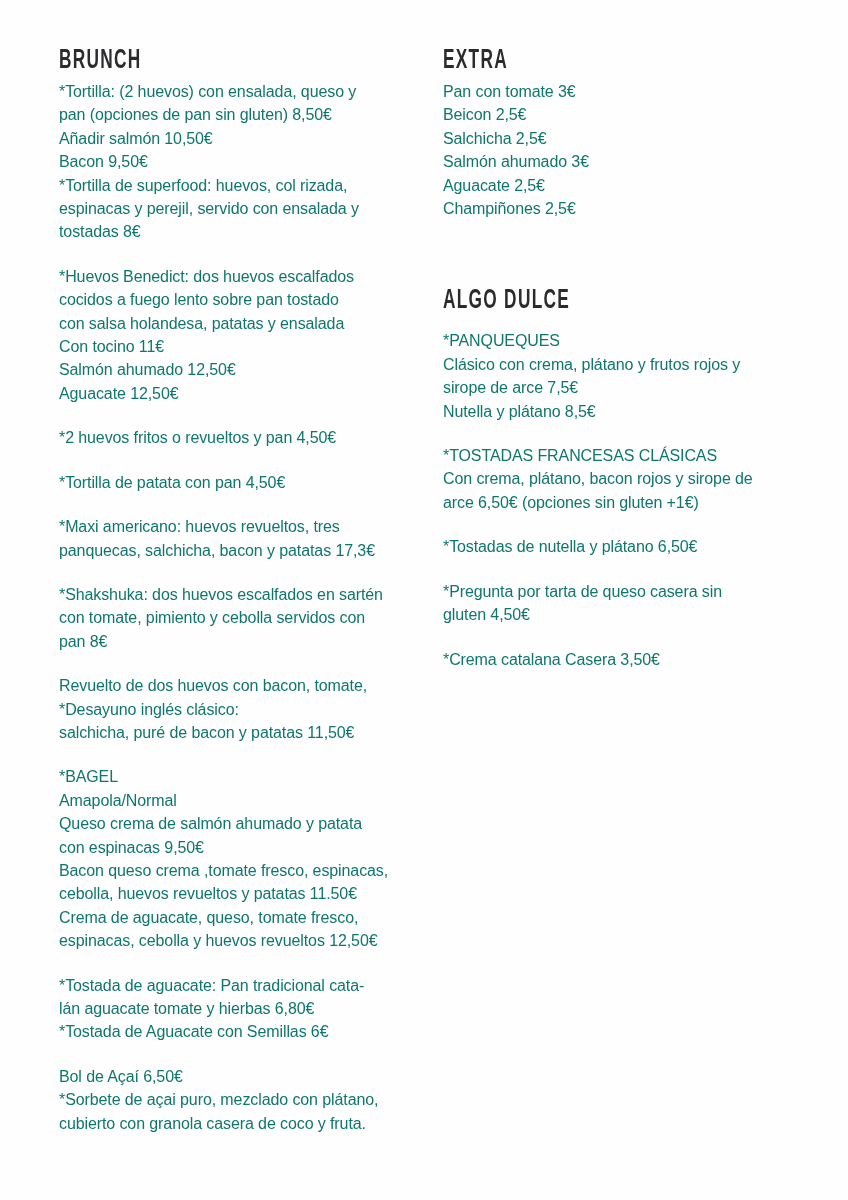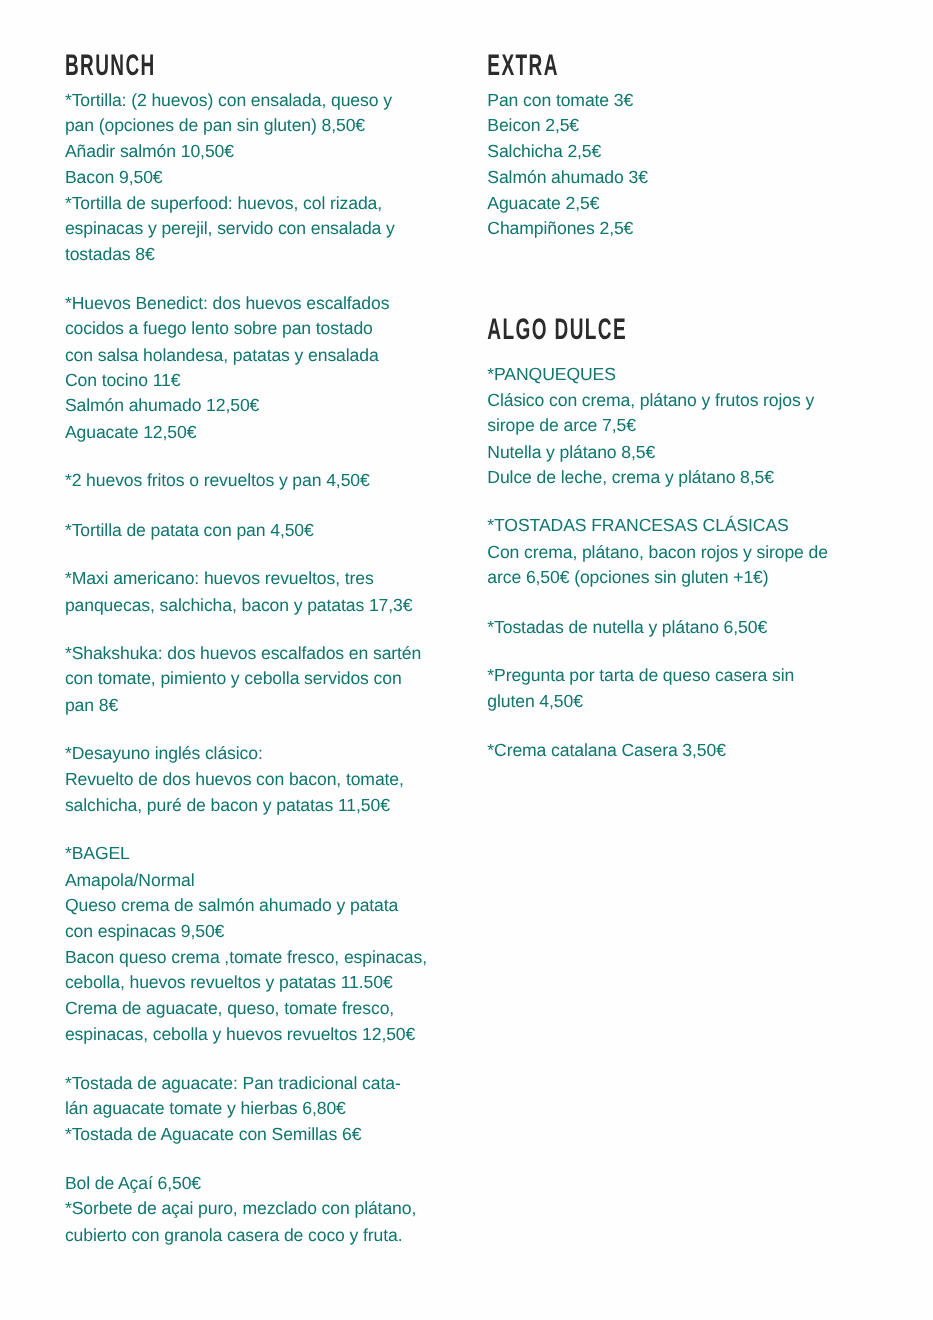--- a/index.html
+++ b/index.html
@@ -86,22 +86,22 @@
       <div class="line">panquecas, salchicha, bacon y patatas 17,3€</div>
     </div>
 
     <div class="block">
       <div class="line">*Shakshuka: dos huevos escalfados en sartén</div>
       <div class="line">con tomate, pimiento y cebolla servidos con</div>
       <div class="line">pan 8€</div>
     </div>
 
     <div class="block">
+      <div class="line">Revuelto de dos huevos con bacon, tomate,</div>
       <div class="line">*Desayuno inglés clásico:</div>
-      <div class="line">Revuelto de dos huevos con bacon, tomate,</div>
       <div class="line">salchicha, puré de bacon y patatas 11,50€</div>
     </div>
 
     <div class="block">
       <div class="line">*BAGEL</div>
       <div class="line">Amapola/Normal</div>
       <div class="line">Queso crema de salmón ahumado y patata</div>
       <div class="line">con espinacas 9,50€</div>
       <div class="line">Bacon queso crema ,tomate fresco, espinacas,</div>
       <div class="line">cebolla, huevos revueltos y patatas 11.50€</div>
@@ -134,21 +134,20 @@
       <div class="line">Champiñones 2,5€</div>
     </div>
 
     <h2 class="heading heading-algo">ALGO DULCE</h2>
 
     <div class="block">
       <div class="line">*PANQUEQUES</div>
       <div class="line">Clásico con crema, plátano y frutos rojos y</div>
       <div class="line">sirope de arce 7,5€</div>
       <div class="line">Nutella y plátano 8,5€</div>
-      <div class="line">Dulce de leche, crema y plátano 8,5€</div>
     </div>
 
     <div class="block">
       <div class="line">*TOSTADAS FRANCESAS CLÁSICAS</div>
       <div class="line">Con crema, plátano, bacon rojos y sirope de</div>
       <div class="line">arce 6,50€ (opciones sin gluten +1€)</div>
     </div>
 
     <div class="block">
       <div class="line">*Tostadas de nutella y plátano 6,50€</div>

